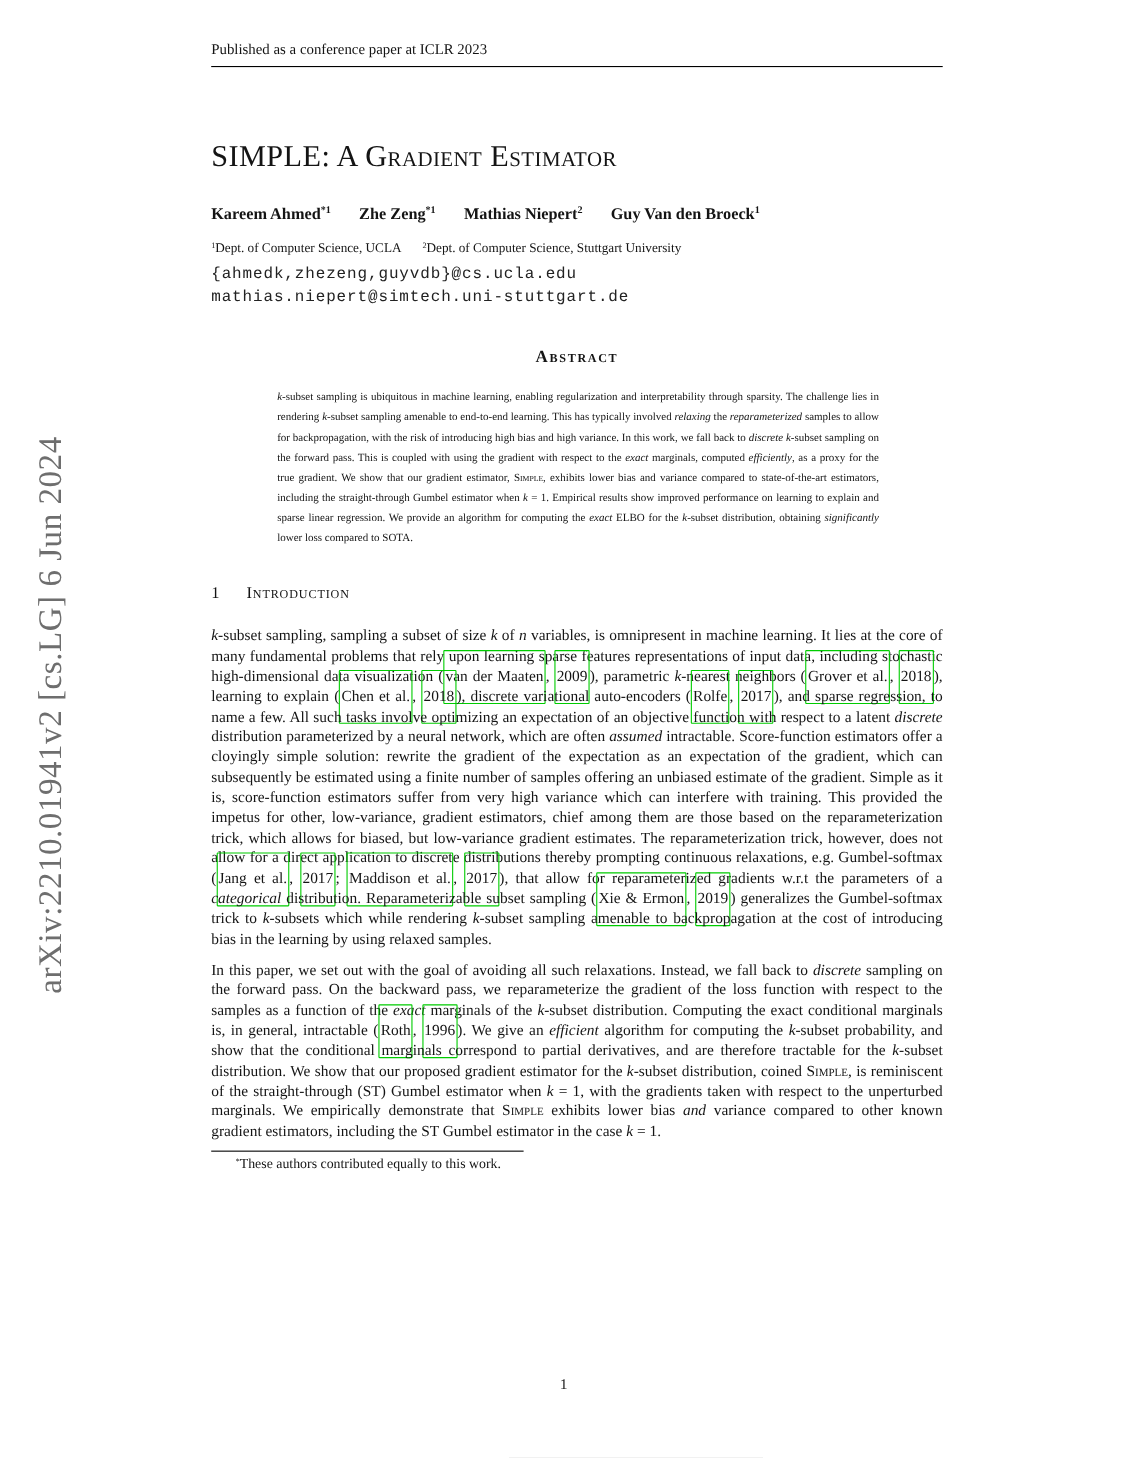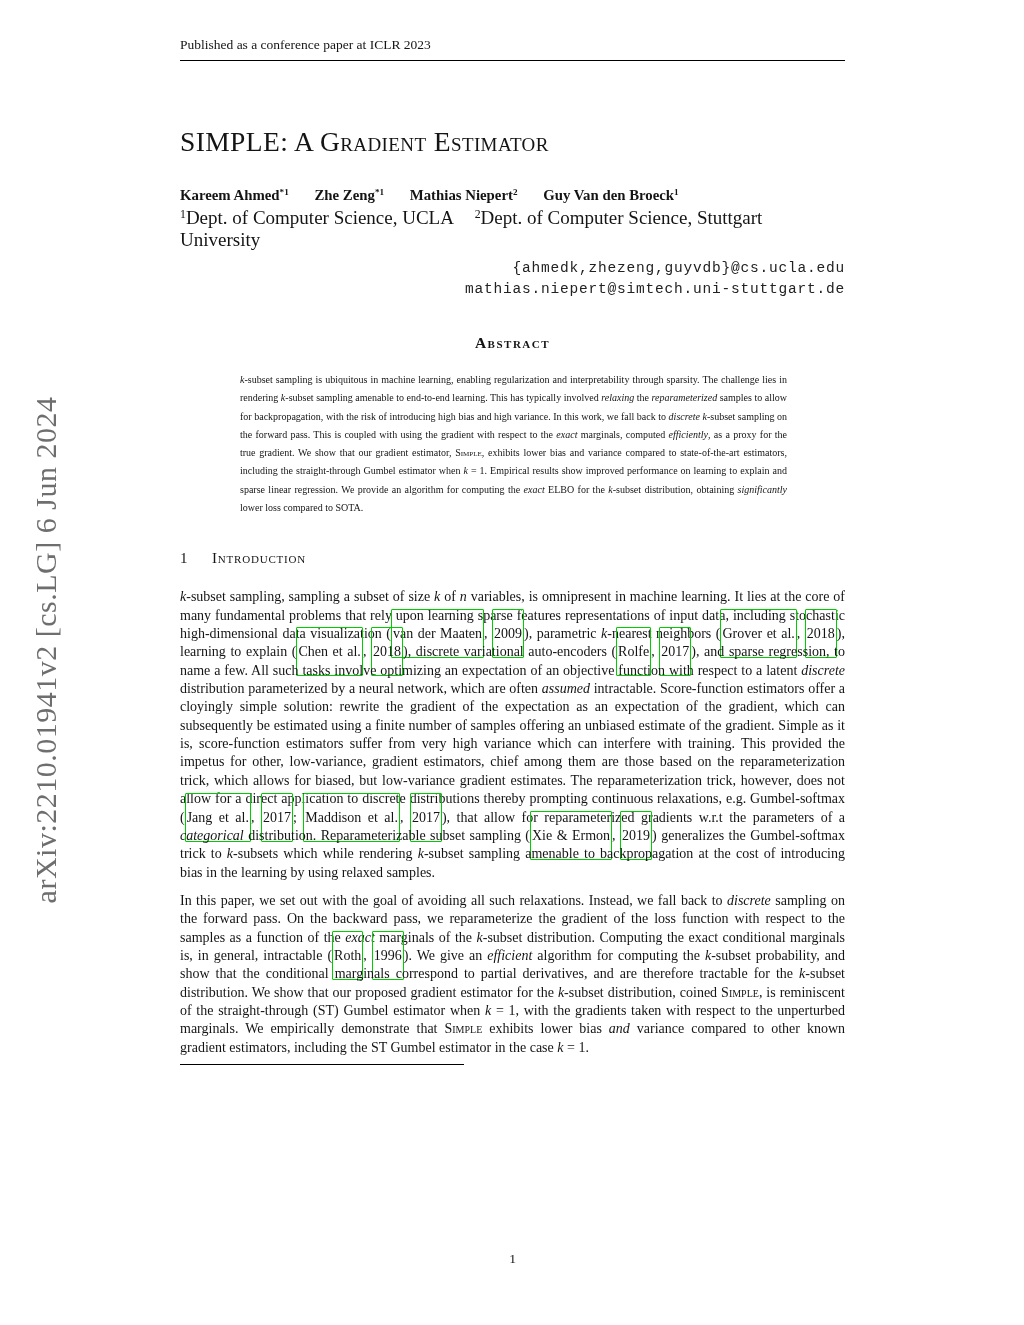--- a/index.html
+++ b/index.html
@@ -6,35 +6,35 @@
   .page {
     position:relative; width:1024px; height:1325px; margin:0 auto;
     background:#ffffff; overflow:hidden;
     font-family:"Liberation Serif","DejaVu Serif",serif; color:#141414;
   }
   .arxiv-stamp {
     position:absolute; left:46px; top:650px;
     transform:translate(-50%,-50%) rotate(-90deg);
     white-space:nowrap; font-size:30px; letter-spacing:0.5px; color:#6e6e6e;
   }
-  .content { position:absolute; left:180px; top:0; width:665px; }
+  .content { position:absolute; left:192px; top:0; width:665px; }
   .running-head { margin-top:37px; font-size:13.5px; }
   .head-rule { border:0; border-top:1.3px solid #000; margin:7px 0 0 0; }
   .title {
     margin-top:64px; font-variant:small-caps; font-size:27.5px;
     line-height:34px; letter-spacing:0.4px; font-weight:normal;
   }
   .authors { margin-top:28px; font-size:14.8px; font-weight:bold; }
   .author { margin-right:22px; }
   .sup { font-size:0.62em; position:relative; top:-0.5em; }
-  .affiliations { margin-top:3px; font-size:19px; }
+  .affiliations { margin-top:14px; font-size:12px; }
   .affil { margin-right:16px; }
   .emails {
     margin-top:7px; font-family:"Liberation Mono","DejaVu Sans Mono",monospace;
-    font-size:14.5px; line-height:21px; letter-spacing:0.8px; color:#222;text-align:right;
+    font-size:14.5px; line-height:21px; letter-spacing:0.8px; color:#222;
   }
   .abstract-head {
     margin-top:34px; text-align:center; font-variant:small-caps;
     font-size:15.5px; letter-spacing:1.5px;font-weight:bold;
   }
   .abstract-body {
     margin-top:19px; margin-left:60px; width:547px;
     font-size:10px; line-height:18.3px; text-align:justify;
   }
   .section-head { margin-top:33px; font-size:15px; }
@@ -91,19 +91,20 @@
 
     <div class="section-head">
       <span class="section-num">1</span><span class="section-title">Introduction</span>
     </div>
 
     <p class="para first"><span class="seg-i">k</span><span>-subset sampling, sampling a subset of size </span><span class="seg-i">k</span><span> of </span><span class="seg-i">n</span><span> variables, is omnipresent in machine learning. It lies at the core of many fundamental problems that rely upon learning sparse features representations of input data, including stochastic high-dimensional data visualization (</span><span class="seg-cite">van der Maaten</span><span>, </span><span class="seg-cite">2009</span><span>), parametric </span><span class="seg-i">k</span><span>-nearest neighbors (</span><span class="seg-cite">Grover et al.</span><span>, </span><span class="seg-cite">2018</span><span>), learning to explain (</span><span class="seg-cite">Chen et al.</span><span>, </span><span class="seg-cite">2018</span><span>), discrete variational auto-encoders (</span><span class="seg-cite">Rolfe</span><span>, </span><span class="seg-cite">2017</span><span>), and sparse regression, to name a few. All such tasks involve optimizing an expectation of an objective function with respect to a latent </span><span class="seg-i">discrete</span><span> distribution parameterized by a neural network, which are often </span><span class="seg-i">assumed</span><span> intractable. Score-function estimators offer a cloyingly simple solution: rewrite the gradient of the expectation as an expectation of the gradient, which can subsequently be estimated using a finite number of samples offering an unbiased estimate of the gradient. Simple as it is, score-function estimators suffer from very high variance which can interfere with training. This provided the impetus for other, low-variance, gradient estimators, chief among them are those based on the reparameterization trick, which allows for biased, but low-variance gradient estimates. The reparameterization trick, however, does not allow for a direct application to discrete distributions thereby prompting continuous relaxations, e.g. Gumbel-softmax (</span><span class="seg-cite">Jang et al.</span><span>, </span><span class="seg-cite">2017</span><span>; </span><span class="seg-cite">Maddison et al.</span><span>, </span><span class="seg-cite">2017</span><span>), that allow for reparameterized gradients w.r.t the parameters of a </span><span class="seg-i">categorical</span><span> distribution. Reparameterizable subset sampling (</span><span class="seg-cite">Xie &amp; Ermon</span><span>, </span><span class="seg-cite">2019</span><span>) generalizes the Gumbel-softmax trick to </span><span class="seg-i">k</span><span>-subsets which while rendering </span><span class="seg-i">k</span><span>-subset sampling amenable to backpropagation at the cost of introducing bias in the learning by using relaxed samples.</span></p>
     <p class="para"><span>In this paper, we set out with the goal of avoiding all such relaxations. Instead, we fall back to </span><span class="seg-i">discrete</span><span> sampling on the forward pass. On the backward pass, we reparameterize the gradient of the loss function with respect to the samples as a function of the </span><span class="seg-i">exact</span><span> marginals of the </span><span class="seg-i">k</span><span>-subset distribution. Computing the exact conditional marginals is, in general, intractable (</span><span class="seg-cite">Roth</span><span>, </span><span class="seg-cite">1996</span><span>). We give an </span><span class="seg-i">efficient</span><span> algorithm for computing the </span><span class="seg-i">k</span><span>-subset probability, and show that the conditional marginals correspond to partial derivatives, and are therefore tractable for the </span><span class="seg-i">k</span><span>-subset distribution. We show that our proposed gradient estimator for the </span><span class="seg-i">k</span><span>-subset distribution, coined </span><span class="seg-sc">Simple</span><span>, is reminiscent of the straight-through (ST) Gumbel estimator when </span><span class="seg-i">k</span><span> = 1, with the gradients taken with respect to the unperturbed marginals. We empirically demonstrate that </span><span class="seg-sc">Simple</span><span> exhibits lower bias </span><span class="seg-i">and</span><span> variance compared to other known gradient estimators, including the ST Gumbel estimator in the case </span><span class="seg-i">k</span><span> = 1.</span></p>
 
     <div class="footnote">
       <hr class="footnote-rule">
+      <div class="footnote-text"><span class="sup">*</span><span>These authors contributed equally to this work.</span></div>
     </div>
 
   </div>
 
   <div class="page-num">1</div>
 
 </div>
 
 </body></html>

